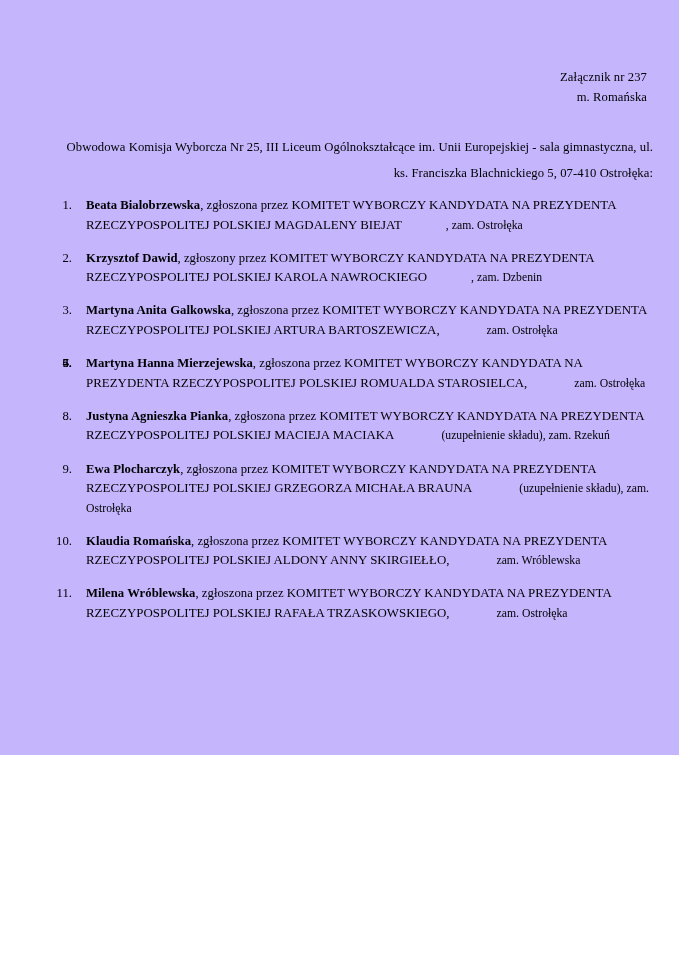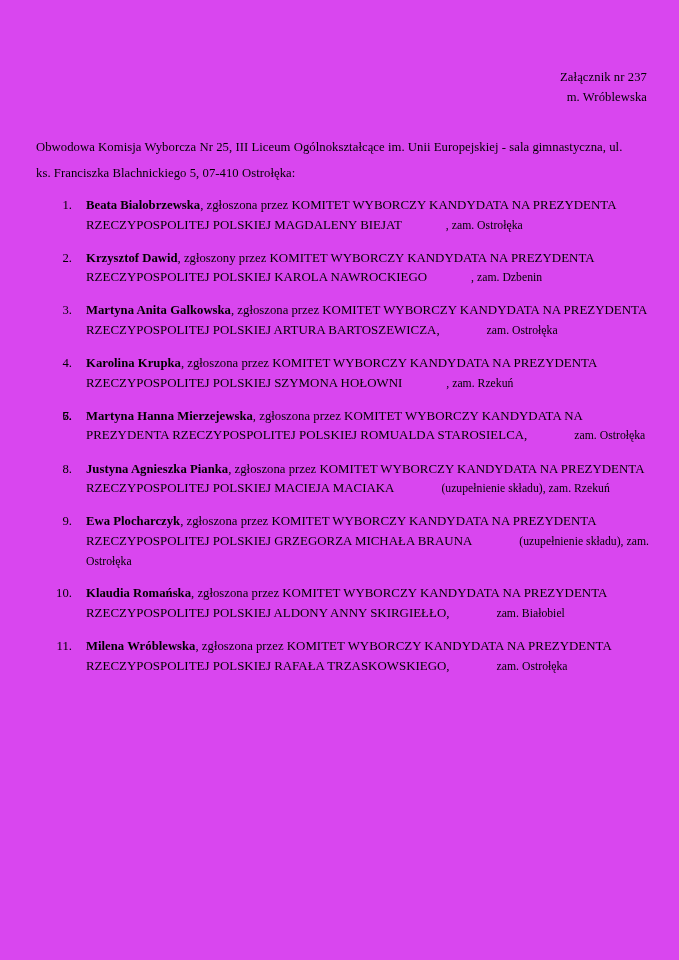--- a/index.html
+++ b/index.html
@@ -8,22 +8,22 @@
     padding: 0;
     background: #ffffff;
   }
   body {
     font-family: "Liberation Serif", "DejaVu Serif", serif;
     color: #000000;
   }
   .page {
     position: relative;
     width: 679px;
-    height: 960px;
-    background: #d946ef;
+    height: 755px;
+    background: #c4b5fd;
     overflow: hidden;
     box-sizing: border-box;
   }
   
   .doc-header {
     position: absolute;
     top: 68px;
     right: 32px;
     text-align: right;
     font-size: 12.6px;
@@ -31,25 +31,26 @@
     letter-spacing: 0.1px;
   }
   .doc-header .line {
     display: block;
     white-space: nowrap;
   }
   
   .intro {
     position: absolute;
     top: 121px;
-    left: 36px;
+    left: 53px;
     width: 600px;
     font-size: 12.7px;
     line-height: 2.05;
     letter-spacing: 0.05px;
+    text-align: right;
   }
   
   .list {
     position: absolute;
     top: 196px;
     left: 41px;
     width: 614px;
     list-style: none;
     margin: 0;
     padding: 0;
@@ -86,32 +87,32 @@
     margin-left: 44px;
   }
 </style>
 </head>
 <body>
 
 <div class="page">
 
   <div class="doc-header">
     <span class="line">Załącznik nr 237</span>
-    <span class="line">m. Wróblewska</span>
+    <span class="line">m. Romańska</span>
   </div>
 
   <p class="intro">Obwodowa Komisja Wyborcza Nr 25, III Liceum Ogólnokształcące im. Unii Europejskiej - sala gimnastyczna, ul. ks. Franciszka Blachnickiego 5, 07-410 Ostrołęka:</p>
 
   <ol class="list">
       <li class="item"><span class="num">1.</span><span class="body"><span class="name">Beata Bialobrzewska</span><span>, zgłoszona przez </span><span class="caps">KOMITET WYBORCZY KANDYDATA NA PREZYDENTA RZECZYPOSPOLITEJ POLSKIEJ MAGDALENY BIEJAT</span><span class="small">, zam. Ostrołęka</span></span></li>
       <li class="item"><span class="num">2.</span><span class="body"><span class="name">Krzysztof Dawid</span><span>, zgłoszony przez </span><span class="caps">KOMITET WYBORCZY KANDYDATA NA PREZYDENTA RZECZYPOSPOLITEJ POLSKIEJ KAROLA NAWROCKIEGO</span><span class="small">, zam. Dzbenin</span></span></li>
       <li class="item"><span class="num">3.</span><span class="body"><span class="name">Martyna Anita Galkowska</span><span>, zgłoszona przez </span><span class="caps">KOMITET WYBORCZY KANDYDATA NA PREZYDENTA RZECZYPOSPOLITEJ POLSKIEJ ARTURA BARTOSZEWICZA,</span><span class="small"> zam. Ostrołęka</span></span></li>
-      <li class="item"><span class="num">4.</span><span class="body"><span class="name">Karolina Krupka</span><span>, zgłoszona przez </span><span class="caps">KOMITET WYBORCZY KANDYDATA NA PREZYDENTA RZECZYPOSPOLITEJ POLSKIEJ SZYMONA HOŁOWNI</span><span class="small">, zam. Rzekuń</span></span></li>
+      <li class="item"><span class="num">4.</span></li>
       <li class="item"><span class="num">5.</span></li>
       <li class="item"><span class="num">6.</span></li>
       <li class="item"><span class="num">7.</span><span class="body"><span class="name">Martyna Hanna Mierzejewska</span><span>, zgłoszona przez </span><span class="caps">KOMITET WYBORCZY KANDYDATA NA PREZYDENTA RZECZYPOSPOLITEJ POLSKIEJ ROMUALDA STAROSIELCA,</span><span class="small"> zam. Ostrołęka</span></span></li>
       <li class="item"><span class="num">8.</span><span class="body"><span class="name">Justyna Agnieszka Pianka</span><span>, zgłoszona przez </span><span class="caps">KOMITET WYBORCZY KANDYDATA NA PREZYDENTA RZECZYPOSPOLITEJ POLSKIEJ MACIEJA MACIAKA</span><span class="small"> (uzupełnienie składu), zam. Rzekuń</span></span></li>
       <li class="item"><span class="num">9.</span><span class="body"><span class="name">Ewa Plocharczyk</span><span>, zgłoszona przez </span><span class="caps">KOMITET WYBORCZY KANDYDATA NA PREZYDENTA RZECZYPOSPOLITEJ POLSKIEJ GRZEGORZA MICHAŁA BRAUNA</span><span class="small"> (uzupełnienie składu), zam. Ostrołęka</span></span></li>
-      <li class="item"><span class="num">10.</span><span class="body"><span class="name">Klaudia Romańska</span><span>, zgłoszona przez </span><span class="caps">KOMITET WYBORCZY KANDYDATA NA PREZYDENTA RZECZYPOSPOLITEJ POLSKIEJ ALDONY ANNY SKIRGIEŁŁO,</span><span class="small"> zam. Białobiel</span></span></li>
+      <li class="item"><span class="num">10.</span><span class="body"><span class="name">Klaudia Romańska</span><span>, zgłoszona przez </span><span class="caps">KOMITET WYBORCZY KANDYDATA NA PREZYDENTA RZECZYPOSPOLITEJ POLSKIEJ ALDONY ANNY SKIRGIEŁŁO,</span><span class="small"> zam. Wróblewska</span></span></li>
       <li class="item"><span class="num">11.</span><span class="body"><span class="name">Milena Wróblewska</span><span>, zgłoszona przez </span><span class="caps">KOMITET WYBORCZY KANDYDATA NA PREZYDENTA RZECZYPOSPOLITEJ POLSKIEJ RAFAŁA TRZASKOWSKIEGO,</span><span class="small"> zam. Ostrołęka</span></span></li>
     </ol>
 
 </div>
 
 </body></html>

